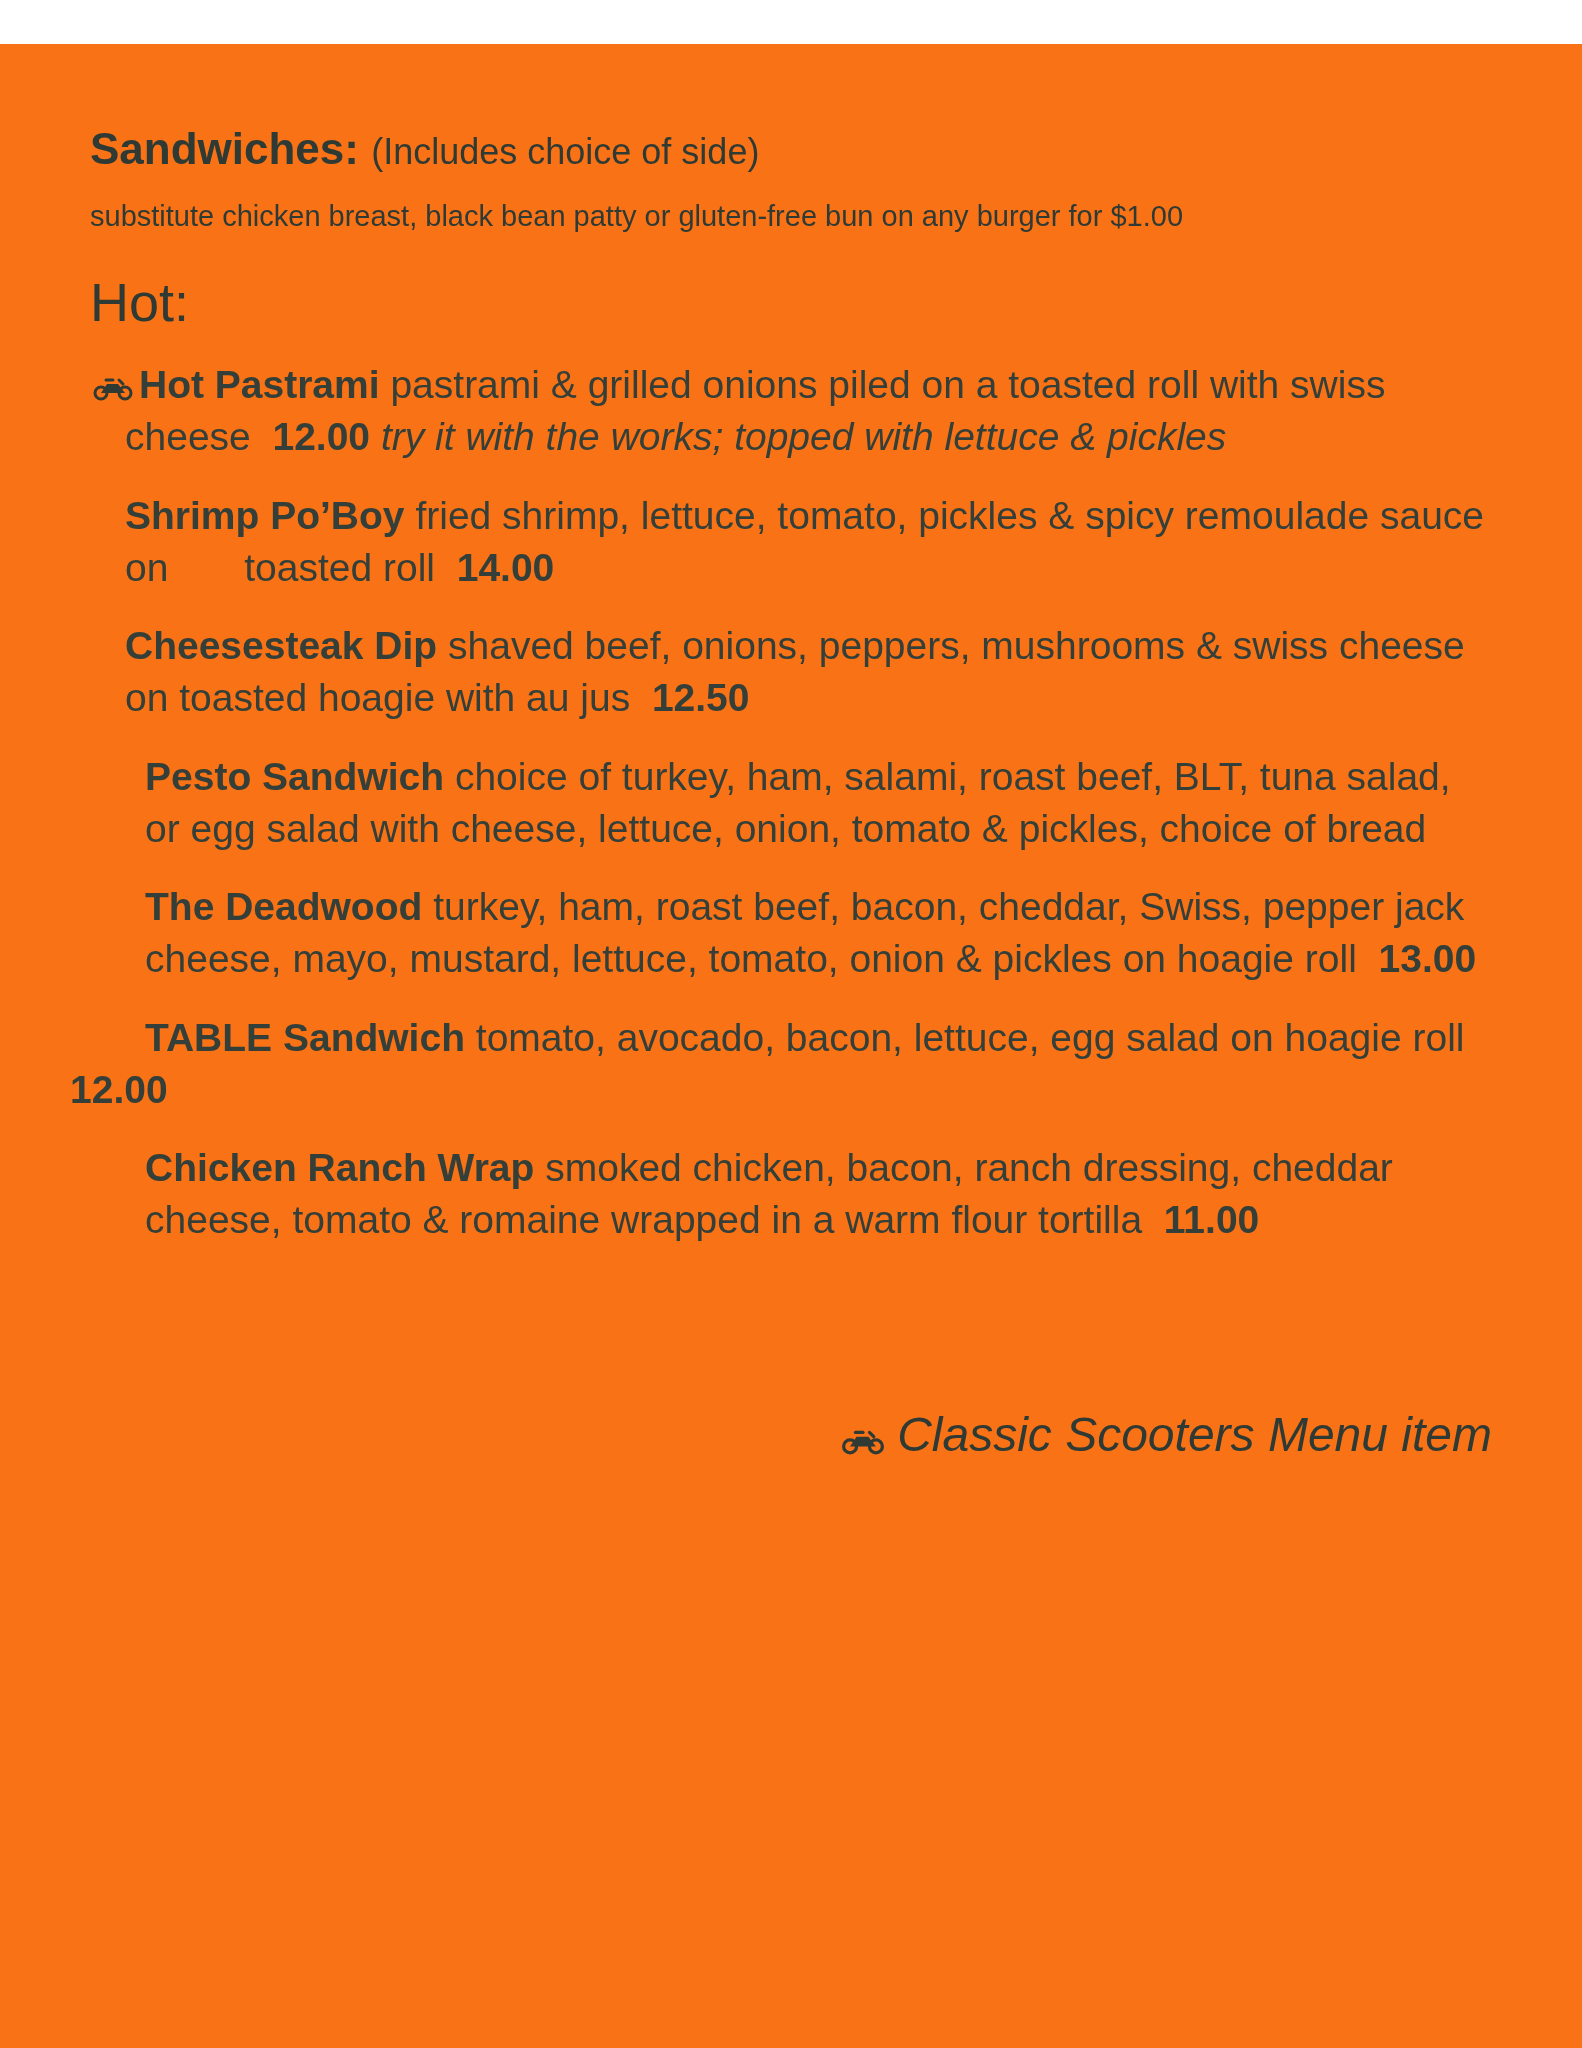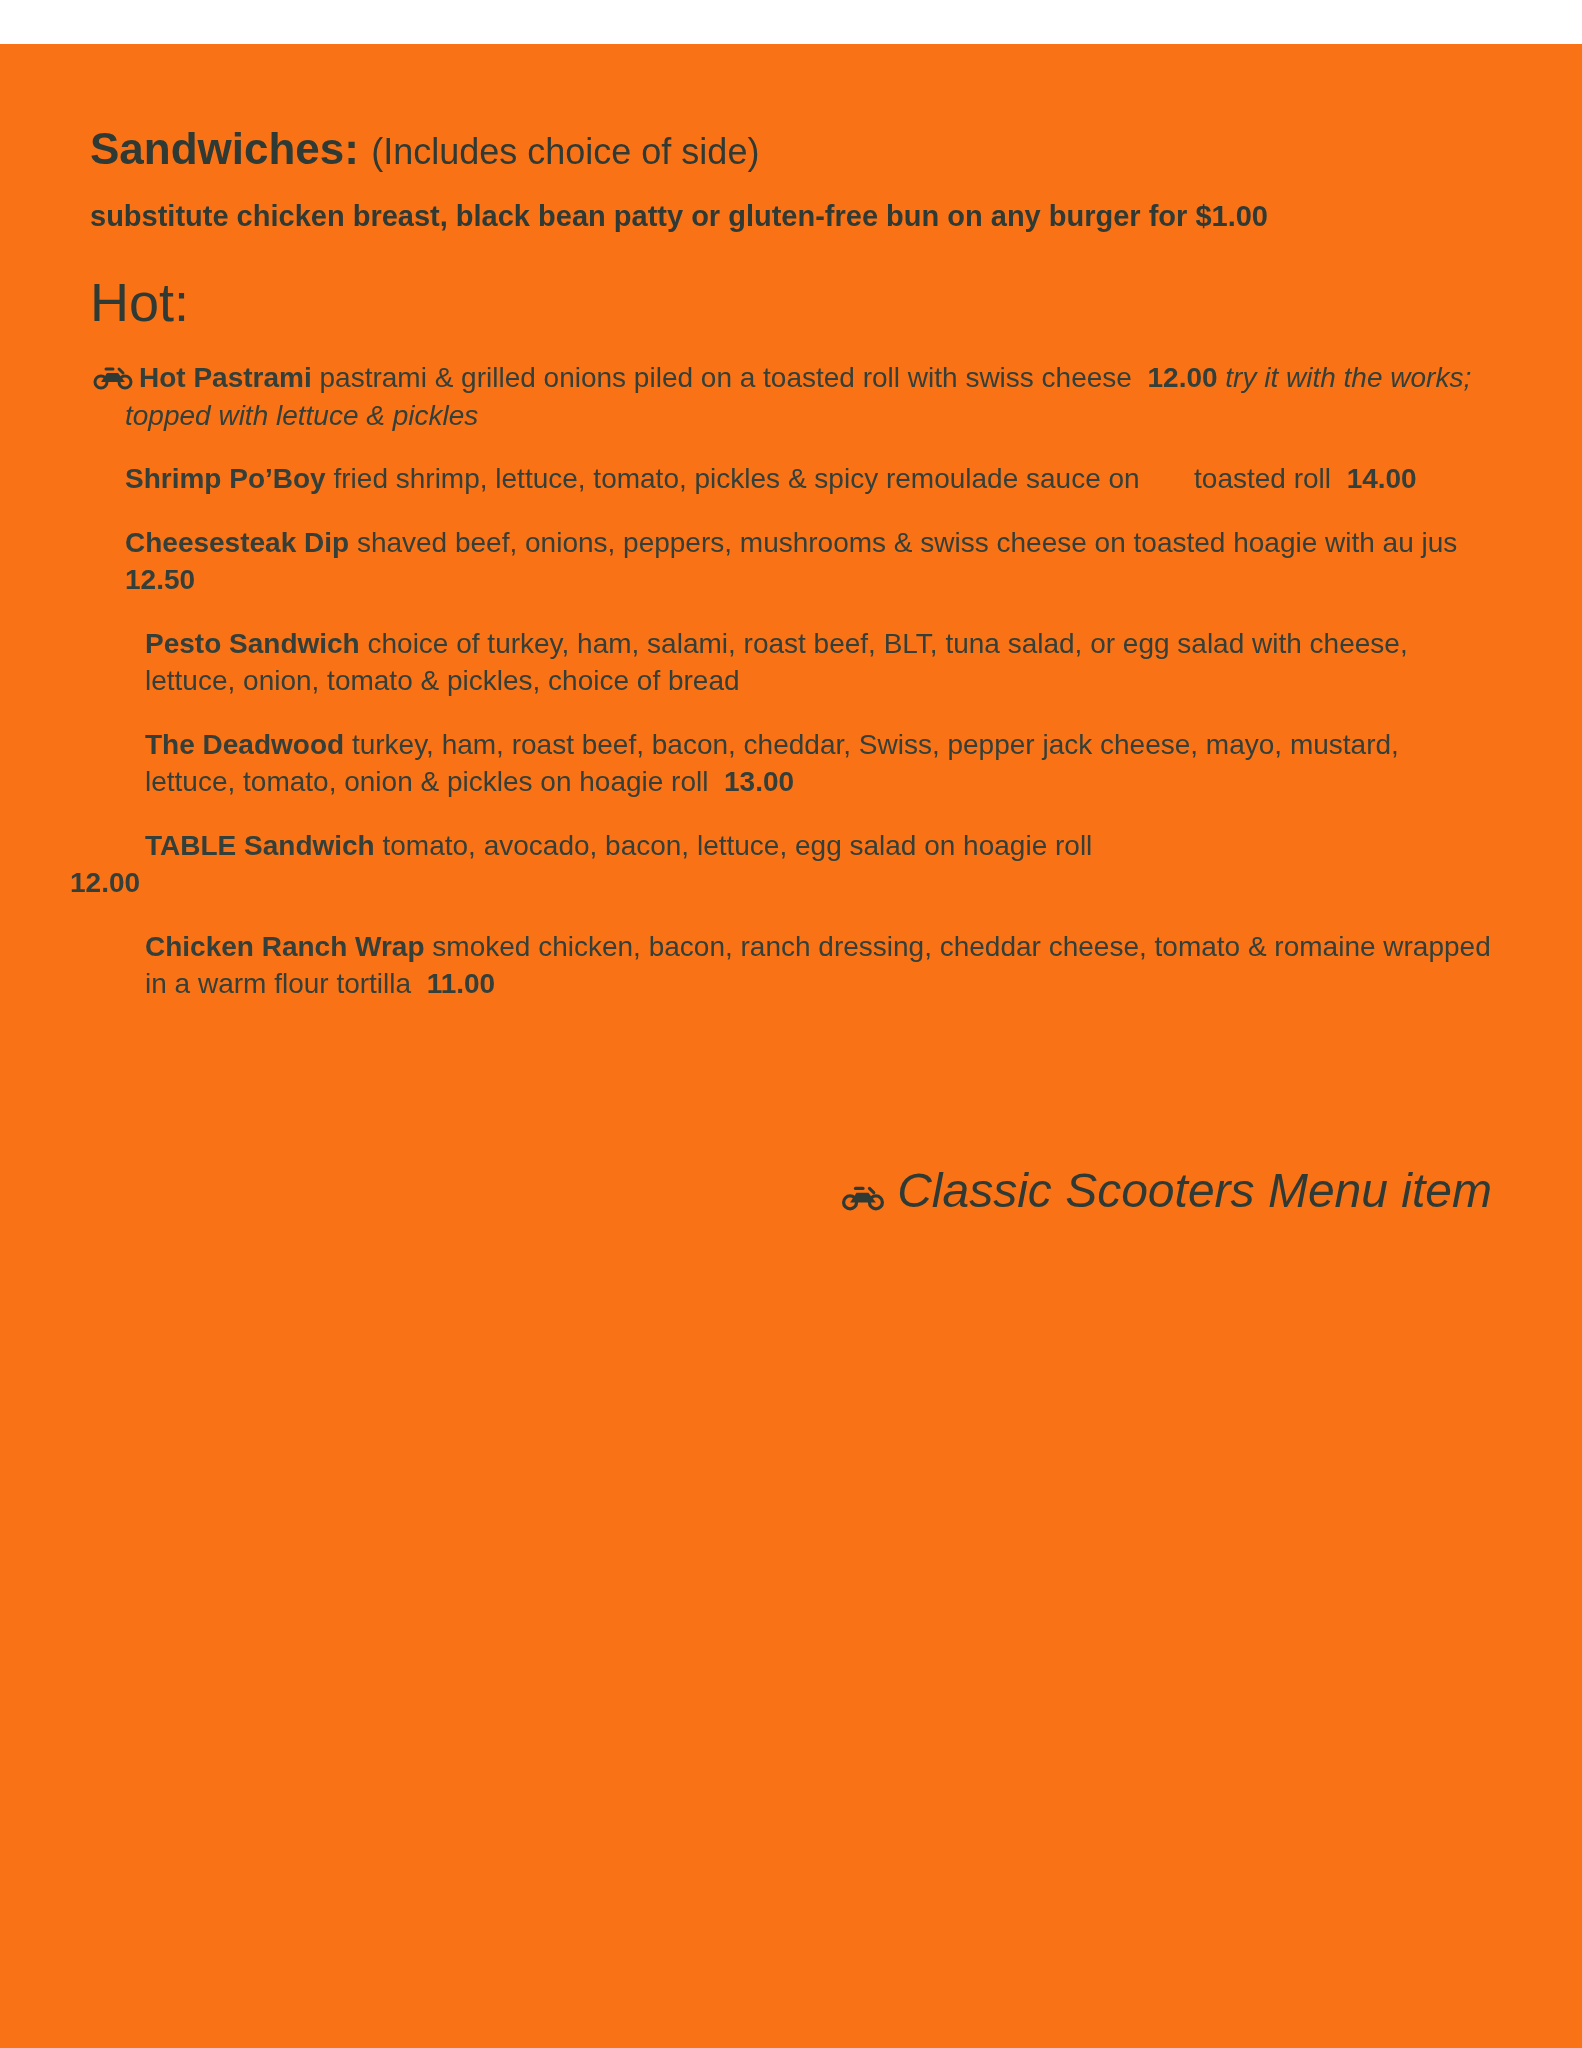--- a/index.html
+++ b/index.html
@@ -24,32 +24,32 @@
     font-weight: 700;
     color: #2f3a34;
   }
   h1.title .title-note {
     font-size: 36px;
     font-weight: 400;
   }
   p.subtitle {
     margin: 26px 0 0 0;
     font-size: 29px;
-    font-weight: 700;
+    font-weight: 400;
     color: #2f3a34;
   }
   h2.section-heading {
     margin: 38px 0 10px 0;
     font-size: 54px;
     font-weight: 400;
     color: #2f3a34;
   }
   p.item {
     margin: 26px 0 0 0;
-    font-size: 28px;
+    font-size: 39px;
     line-height: 1.34;
     color: #333f38;
   }
   p.item.hot  { margin-left: 35px; }
   p.item.cold { margin-left: 55px; }
   .item-name  { font-weight: 700; }
   .item-desc  { white-space: pre-wrap; }
   .item-price { font-weight: 700; }
   .item-note  { font-style: italic; }
   

